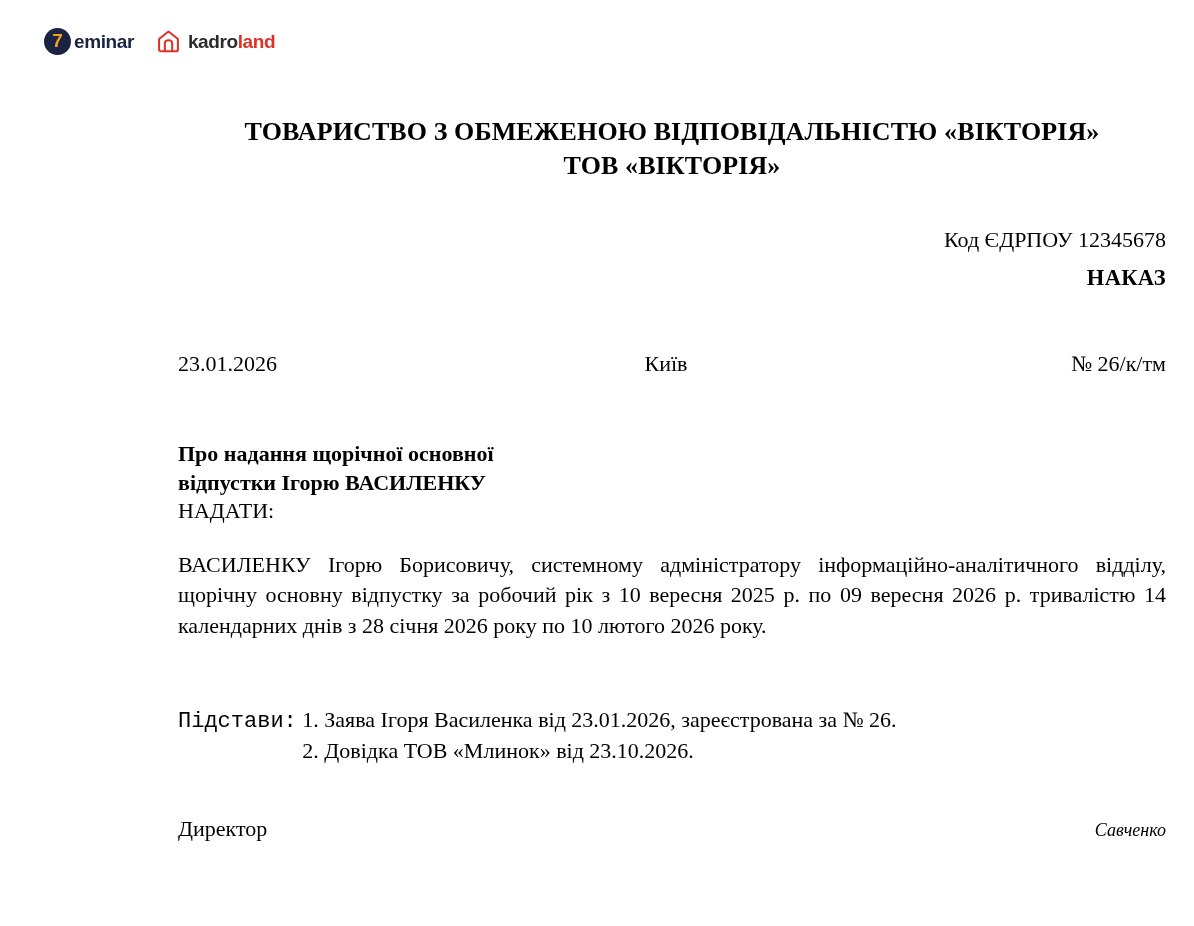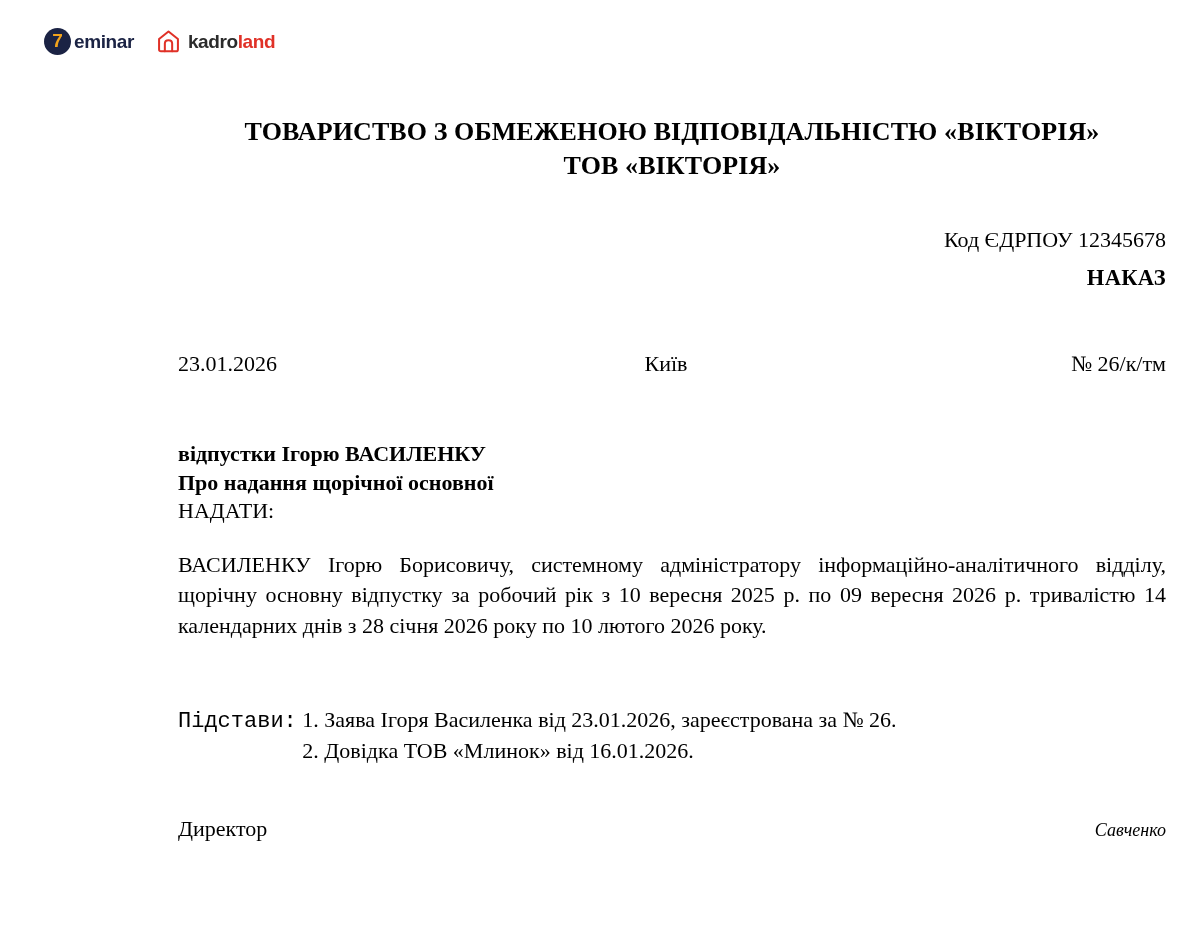--- a/index.html
+++ b/index.html
@@ -202,32 +202,32 @@
 
   <div class="order-word">НАКАЗ</div>
 
   <div class="meta-row">
     <span class="meta-date">23.01.2026</span>
     <span class="meta-city">Київ</span>
     <span class="meta-num">№ 26/к/тм</span>
   </div>
 
   <div class="subject">
+    <span class="sline">Про надання щорічної основної</span>
     <span class="sline">відпустки Ігорю ВАСИЛЕНКУ</span>
-    <span class="sline">Про надання щорічної основної</span>
   </div>
 
   <div class="grant-word">НАДАТИ:</div>
 
   <div class="body-par">ВАСИЛЕНКУ Ігорю Борисовичу, системному адміністратору інформаційно-аналітичного відділу, щорічну основну відпустку за робочий рік з 10 вересня 2025 р. по 09 вересня 2026 р. тривалістю 14 календарних днів з 28 січня 2026 року по 10 лютого 2026 року.</div>
 
   <div class="grounds">
     <span class="grounds-label">Підстави:</span><span>&nbsp;</span><span class="grounds-items">
       <span class="grounds-item">1. Заява Ігоря Василенка від 23.01.2026, зареєстрована за № 26.</span>
-      <span class="grounds-item">2. Довідка ТОВ «Млинок» від 16.01.2026.</span>
+      <span class="grounds-item">2. Довідка ТОВ «Млинок» від 23.10.2026.</span>
     </span>
   </div>
 
   <div class="signature-row">
     <span class="sig-role">Директор</span>
     <span class="sig-mark">Савченко</span>
   </div>
 
 </div>
 

